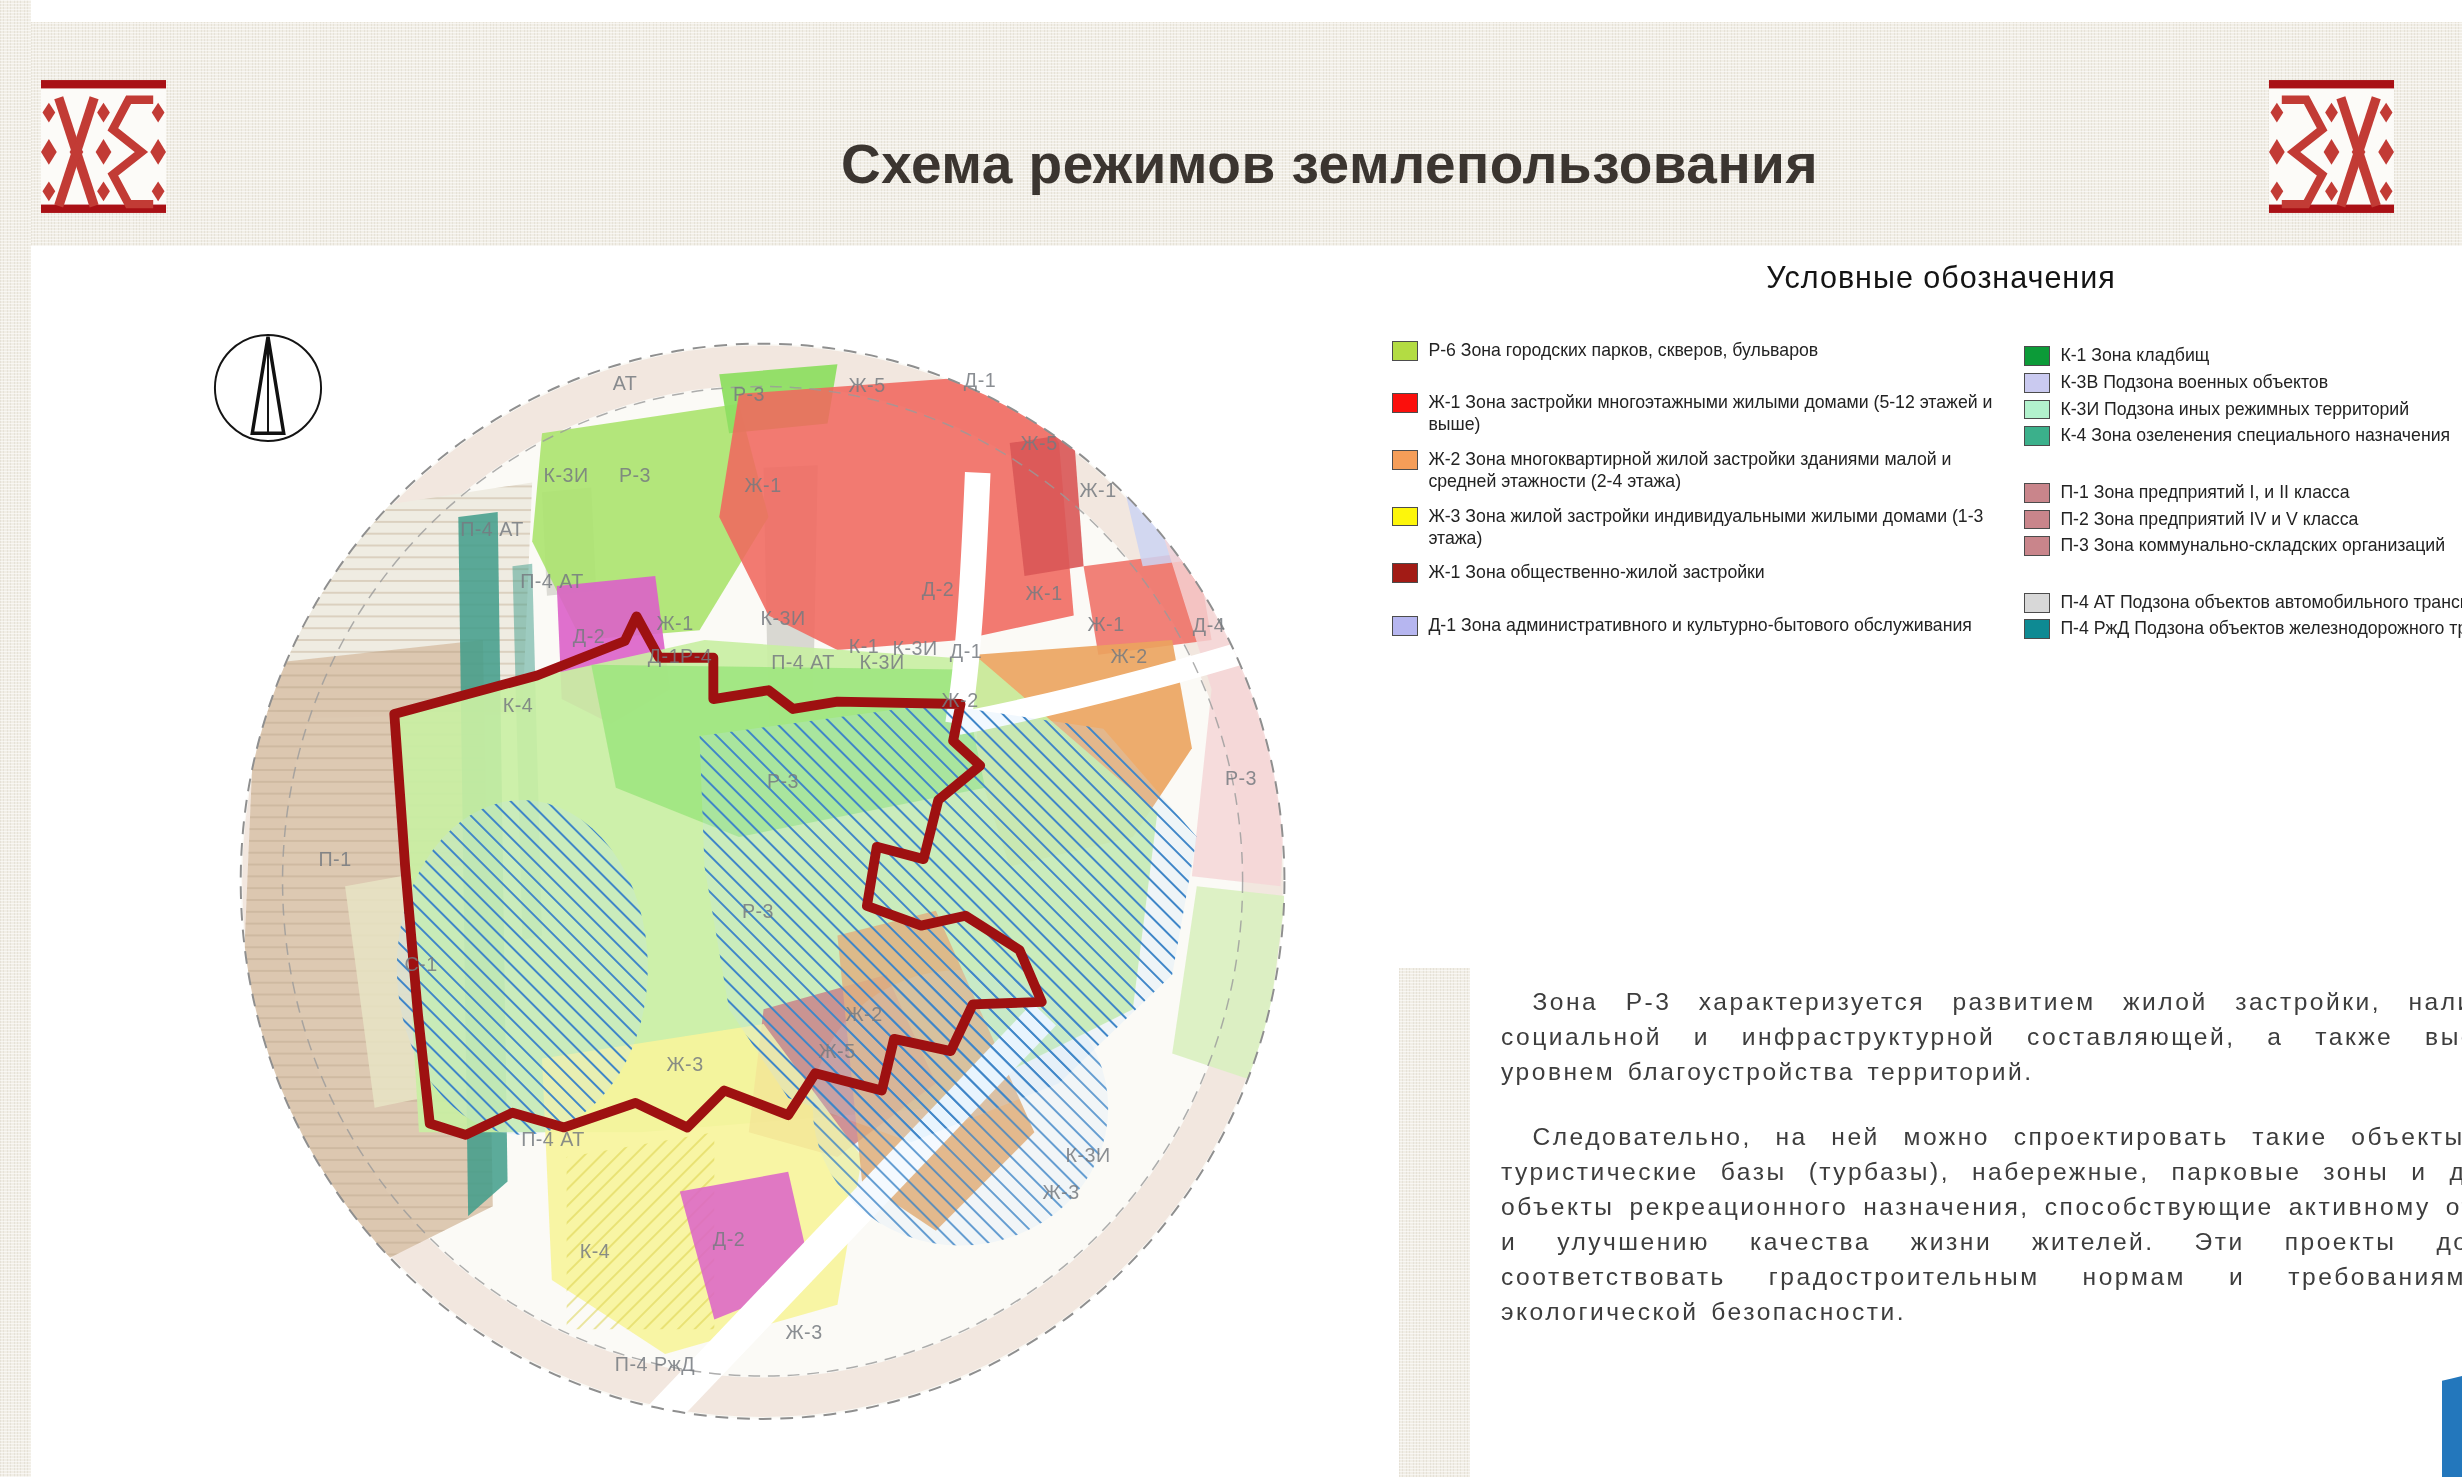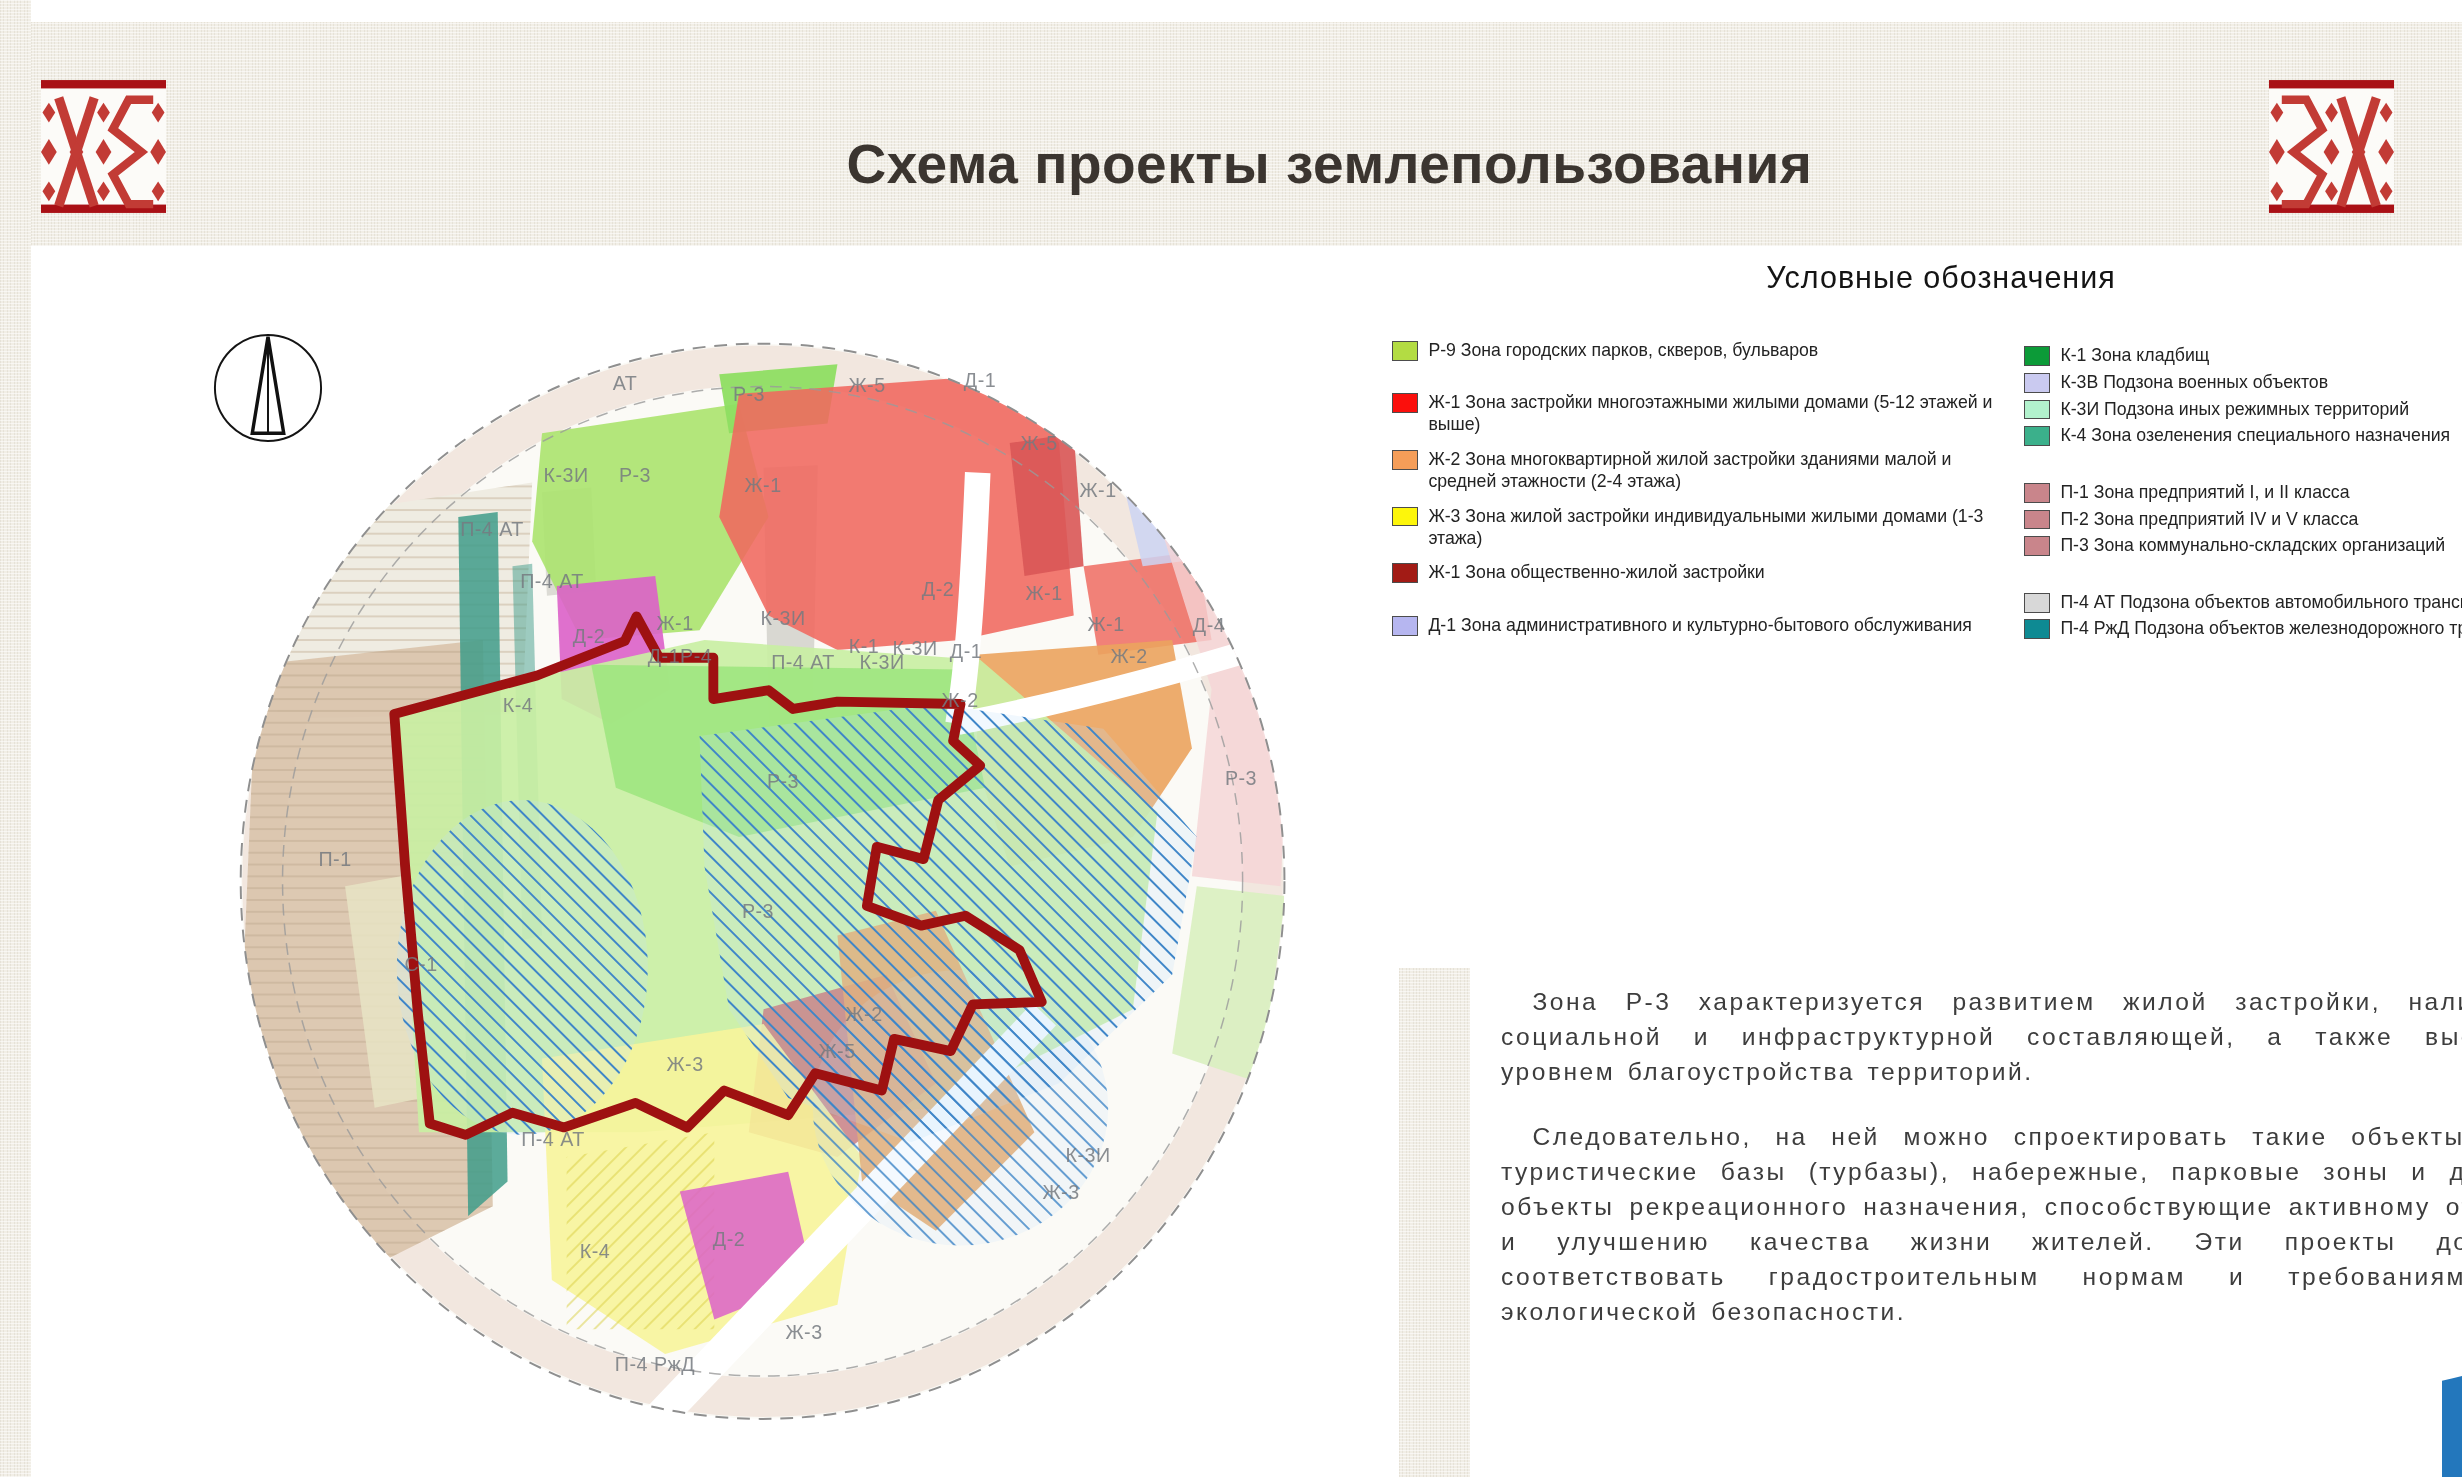--- a/index.html
+++ b/index.html
@@ -119,21 +119,21 @@
         <g stroke="#c23b35" stroke-width="19" fill="none">
           <line x1="36" y1="12" x2="108" y2="232"></line>
             <line x1="108" y1="12" x2="36" y2="232"></line>
         </g>
         <path d="M72,100 L86,122 L72,144 L58,122 Z"></path>
         <path d="M228,16 L178,16 L146,76 L204,122 L146,168 L178,228 L228,228" fill="none" stroke="#c23b35" stroke-width="17"></path>
       </g>
     </svg>
   </div>
 
-  <div class="abs" id="title">Схема проекты землепользования</div>
+  <div class="abs" id="title">Схема режимов землепользования</div>
 
   <svg class="abs" id="map-svg" width="2627" height="1477" viewBox="0 0 5334 3000">
     <defs>
       <clipPath id="mapClip">
           <ellipse cx="1548" cy="1790" rx="1060" ry="1092"></ellipse>
         </clipPath>
       <pattern id="hb" width="26" height="26" patternUnits="userSpaceOnUse" patternTransform="rotate(45)">
         <rect width="26" height="26" fill="rgba(190,225,250,0.22)"></rect>
         <line x1="0" y1="2" x2="26" y2="2" stroke="#3f86c8" stroke-width="4"></line>
       </pattern>
@@ -238,21 +238,21 @@
     <line x1="116" y1="12" x2="116" y2="208" stroke="#111111" stroke-width="4"></line>
   </svg>
 
   <div class="abs" id="legend-heading">Условные обозначения</div>
 
   <div class="abs legend-col" id="legend-col1">
     <div class="lgroup g1">
 
     <div class="litem">
           <span class="swatch" style="background: rgb(179, 220, 67);"></span>
-          <span class="ltext">Р-9 Зона городских парков, скверов, бульваров</span>
+          <span class="ltext">Р-6 Зона городских парков, скверов, бульваров</span>
         </div>
       </div>
     <div class="lgroup g2">
 
     <div class="litem">
           <span class="swatch" style="background: rgb(251, 15, 12);"></span>
           <span class="ltext">Ж-1 Зона застройки многоэтажными жилыми домами (5-12 этажей и выше)</span>
         </div>
         <div class="litem">
           <span class="swatch" style="background: rgb(245, 157, 88);"></span>

